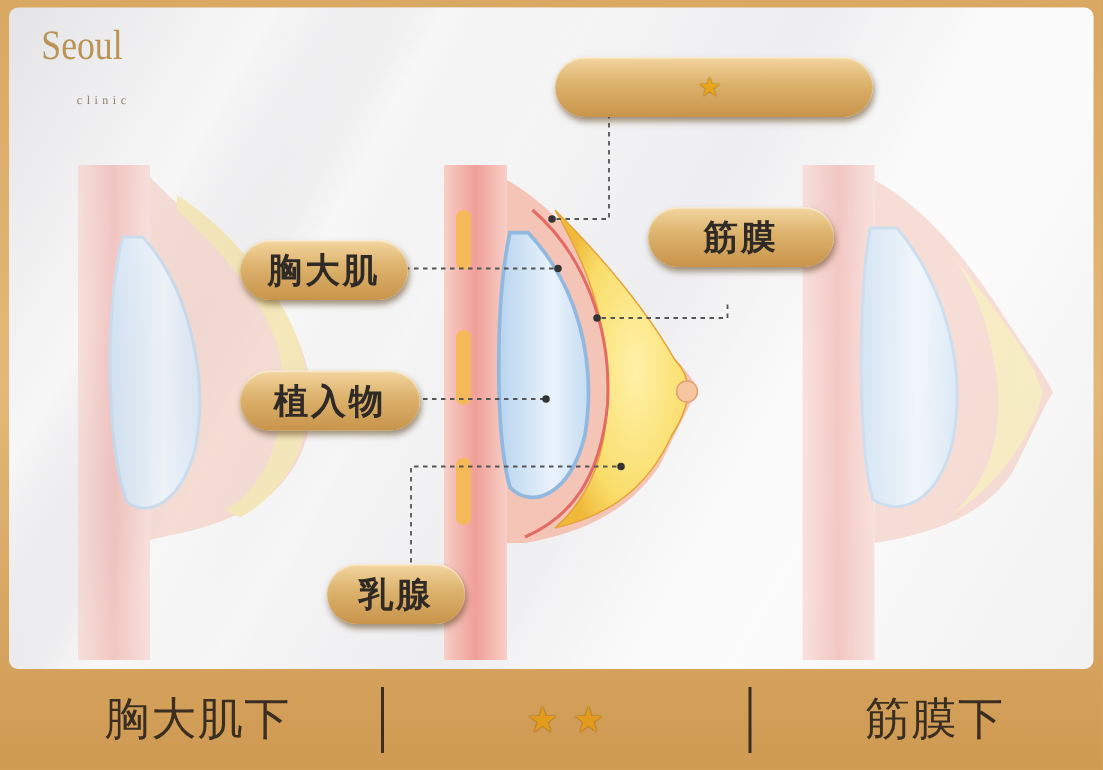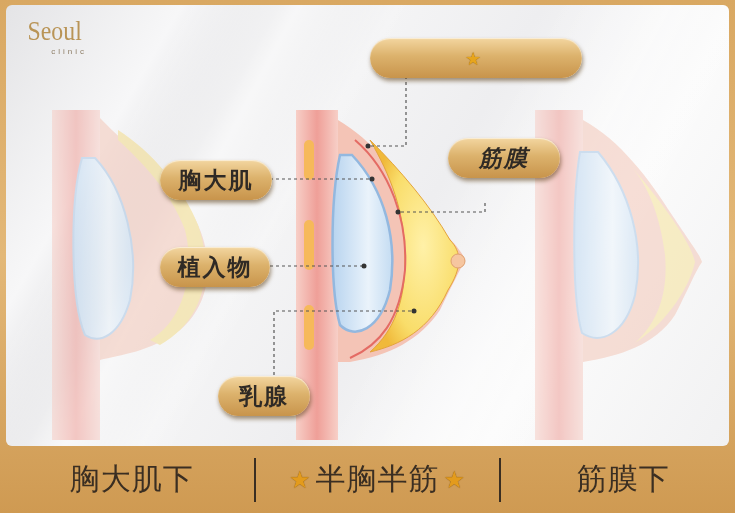--- a/index.html
+++ b/index.html
@@ -24,22 +24,22 @@
       transform: rotate(28deg);
     }
     .logo {
       position: absolute; left: 17px; top: 17px; text-align: right; width: 70px;
     }
     .logo-main {
       font-family: "Liberation Serif", serif; font-size: 28px; color: #b99456;
       letter-spacing: 0px; line-height: 28px; transform: scaleX(.85); display:block;
     }
     .logo-sub {
-      font-family: Liberation Sans, sans-serif; font-size: 8px; color: #8d7d66;
-      letter-spacing: 3px; display:block; margin-top: 2px;
+      font-family: Liberation Serif, serif; font-size: 8px; color: #8d7d66;
+      letter-spacing: 3px; display:block; margin-top: 17px;
     }
     svg.diagram { position: absolute; left: 0; top: 0; }
 
     .pill {
       position: absolute; height: 40px; border-radius: 20px;
       background: linear-gradient(180deg, #f3d6a0 0%, #dcb26c 45%, #c8944b 100%);
       box-shadow: 1px 3px 4px rgba(90,60,20,.55), inset 0 1px 1px rgba(255,255,255,.6);
       display: flex; align-items: center; justify-content: center;
       color: #2f2a25; font-size: 23px; font-weight: bold; letter-spacing: 2px;
       white-space: nowrap;
@@ -133,37 +133,36 @@
   <span class="logo-main">Seoul</span>
   <span class="logo-sub">clinic</span>
 </div>
 
 <div class="pill" style="left:370px; top:38px; width:212px;">
   <span class="star">★</span>
 </div>
 <div class="pill" style="left:160px; top:160px; width:112px;">
   <span>胸大肌</span>
 </div>
-<div class="pill" style="left:448px; top:138px; width:112px;font-style:italic;">
+<div class="pill" style="left:432px; top:138px; width:124px;">
   <span>筋膜</span>
 </div>
-<div class="pill" style="left:160px; top:247px; width:110px;">
+<div class="pill" style="left:160px; top:247px; width:120px;">
   <span>植入物</span>
 </div>
 <div class="pill" style="left:218px; top:376px; width:92px;">
   <span>乳腺</span>
 </div>
 
 <div class="bottom">
   <div class="bot-item">
     <span>胸大肌下</span>
   </div>
   <div class="divider"></div>
   <div class="bot-item">
     <span class="star">★</span>
-    <span>半胸半筋</span>
     <span class="star">★</span>
   </div>
   <div class="divider"></div>
   <div class="bot-item">
     <span>筋膜下</span>
   </div>
 </div>
 
 </body></html>

